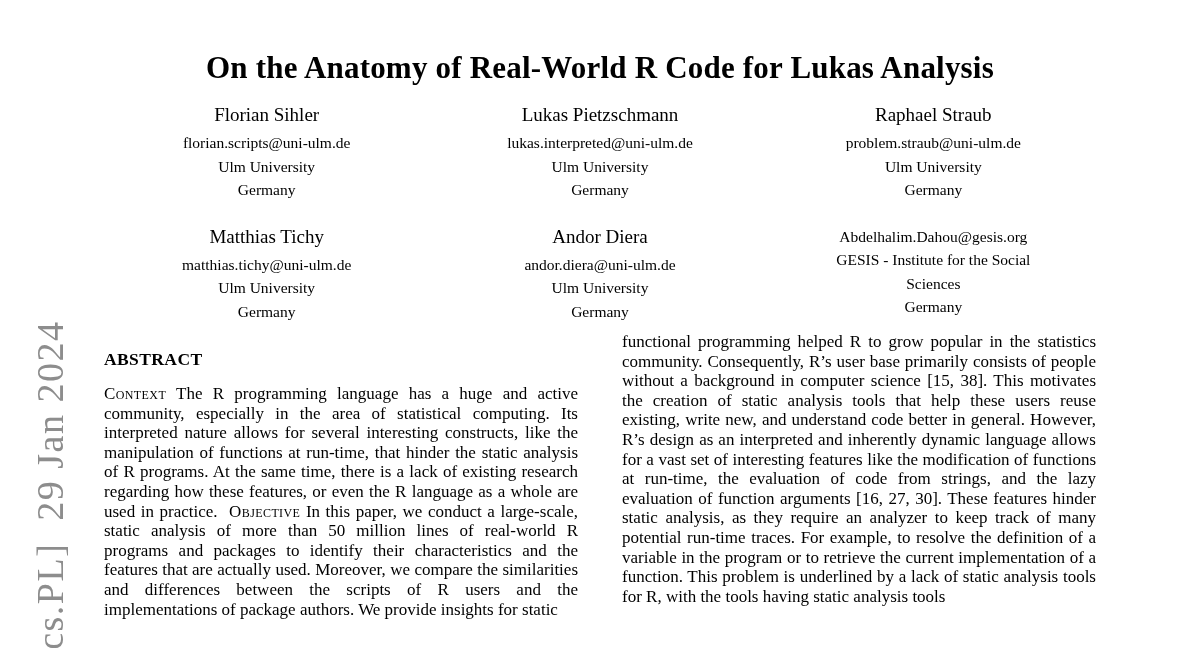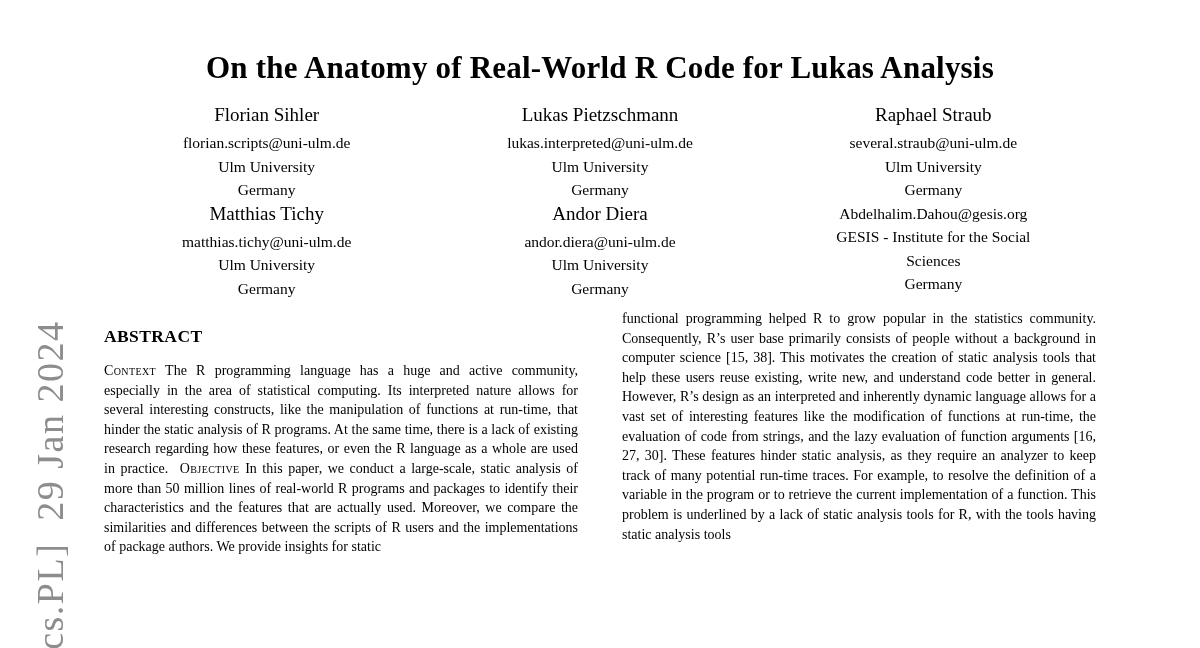--- a/index.html
+++ b/index.html
@@ -30,40 +30,41 @@
     font-size: 31px;
     font-weight: 700;
     letter-spacing: 0.2px;
     line-height: 36px;
   }
   .authors {
     width: 1000px;
     margin: 17px auto 0;
     display: grid;
     grid-template-columns: 1fr 1fr 1fr;
+    row-gap: 23px;
   }
   .author { text-align: center; }
   .author .name { font-size: 19px; line-height: 24px; margin-bottom: 4px; }
   .author .aline { font-size: 15.5px; line-height: 23.5px; }
   .columns {
     width: 992px;
     margin: 9px auto 0;
     display: flex;
     gap: 44px;
   }
   .col { width: 474px; }
   .abstract-h {
     font-size: 17.5px;
     font-weight: 700;
     line-height: 22px;
     letter-spacing: 0.4px;
     margin: 16px 0 14px 0;
   }
   .body-p {
-    font-size: 14px;
+    font-size: 17px;
     line-height: 19.6px;
     text-align: justify;
     margin: 0;
   }
   .sc { font-variant: small-caps; letter-spacing: 0.4px; }
   .kw2 { margin-left: 6px; }
 </style>
 </head>
 <body>
 
@@ -84,21 +85,21 @@
 
     <div class="author">
       <div class="name">Lukas Pietzschmann</div>
       <div class="aline">lukas.interpreted@uni-ulm.de</div>
       <div class="aline">Ulm University</div>
       <div class="aline">Germany</div>
     </div>
 
     <div class="author">
       <div class="name">Raphael Straub</div>
-      <div class="aline">several.straub@uni-ulm.de</div>
+      <div class="aline">problem.straub@uni-ulm.de</div>
       <div class="aline">Ulm University</div>
       <div class="aline">Germany</div>
     </div>
 
     <div class="author">
       <div class="name">Matthias Tichy</div>
       <div class="aline">matthias.tichy@uni-ulm.de</div>
       <div class="aline">Ulm University</div>
       <div class="aline">Germany</div>
     </div>

